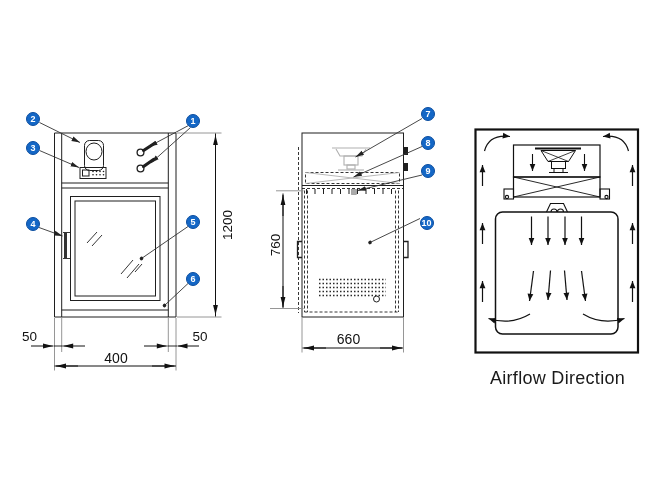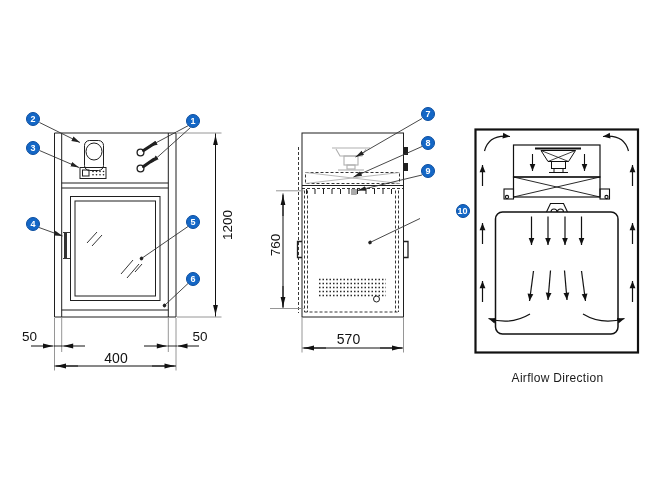--- a/index.html
+++ b/index.html
@@ -16,21 +16,21 @@
     transform:translate(-50%,-50%);
   }
   .dim{
     position:absolute;transform:translate(-50%,-50%);
     font-size:13.5px;color:#111;white-space:nowrap;
   }
   .dim.big{font-size:14px;}
   .dim.v{transform:translate(-50%,-50%) rotate(-90deg);}
   .caption{
     position:absolute;transform:translate(-50%,-50%);
-    font-size:12px;color:#1a1a1a;white-space:nowrap;letter-spacing:.3px;
+    font-size:18px;color:#1a1a1a;white-space:nowrap;letter-spacing:.3px;
   }
 </style>
 </head>
 <body>
 
 <div class="canvas">
 
   <svg class="drawing" width="660" height="495" viewBox="0 0 660 495">
     <defs>
       <marker id="dimarrow" markerWidth="11" markerHeight="6" refX="10.5" refY="3" orient="auto" markerUnits="userSpaceOnUse">
@@ -234,24 +234,24 @@
 
   <div class="badge" style="left:193px;top:121px;">1</div>
   <div class="badge" style="left:33px;top:119px;">2</div>
   <div class="badge" style="left:33px;top:147.5px;">3</div>
   <div class="badge" style="left:33px;top:224px;">4</div>
   <div class="badge" style="left:193px;top:222px;">5</div>
   <div class="badge" style="left:193px;top:279px;">6</div>
   <div class="badge" style="left:428px;top:114px;">7</div>
   <div class="badge" style="left:428px;top:142.5px;">8</div>
   <div class="badge" style="left:428px;top:171px;">9</div>
-  <div class="badge" style="left:426.5px;top:211px;margin-left:36px;">10</div>
+  <div class="badge" style="left:426.5px;top:223px;">10</div>
 
   <div class="dim v" style="left:226.5px;top:225px;">1200</div>
   <div class="dim v" style="left:274.5px;top:245px;">760</div>
   <div class="dim big" style="left:116px;top:357.5px;">400</div>
-  <div class="dim big" style="left:348.5px;top:339px;">570</div>
+  <div class="dim big" style="left:348.5px;top:339px;">660</div>
   <div class="dim" style="left:29.5px;top:335.5px;">50</div>
   <div class="dim" style="left:200px;top:335.5px;">50</div>
 
   <div class="caption" style="left:557.5px;top:378px;">Airflow Direction</div>
 
 </div>
 
 </body></html>

